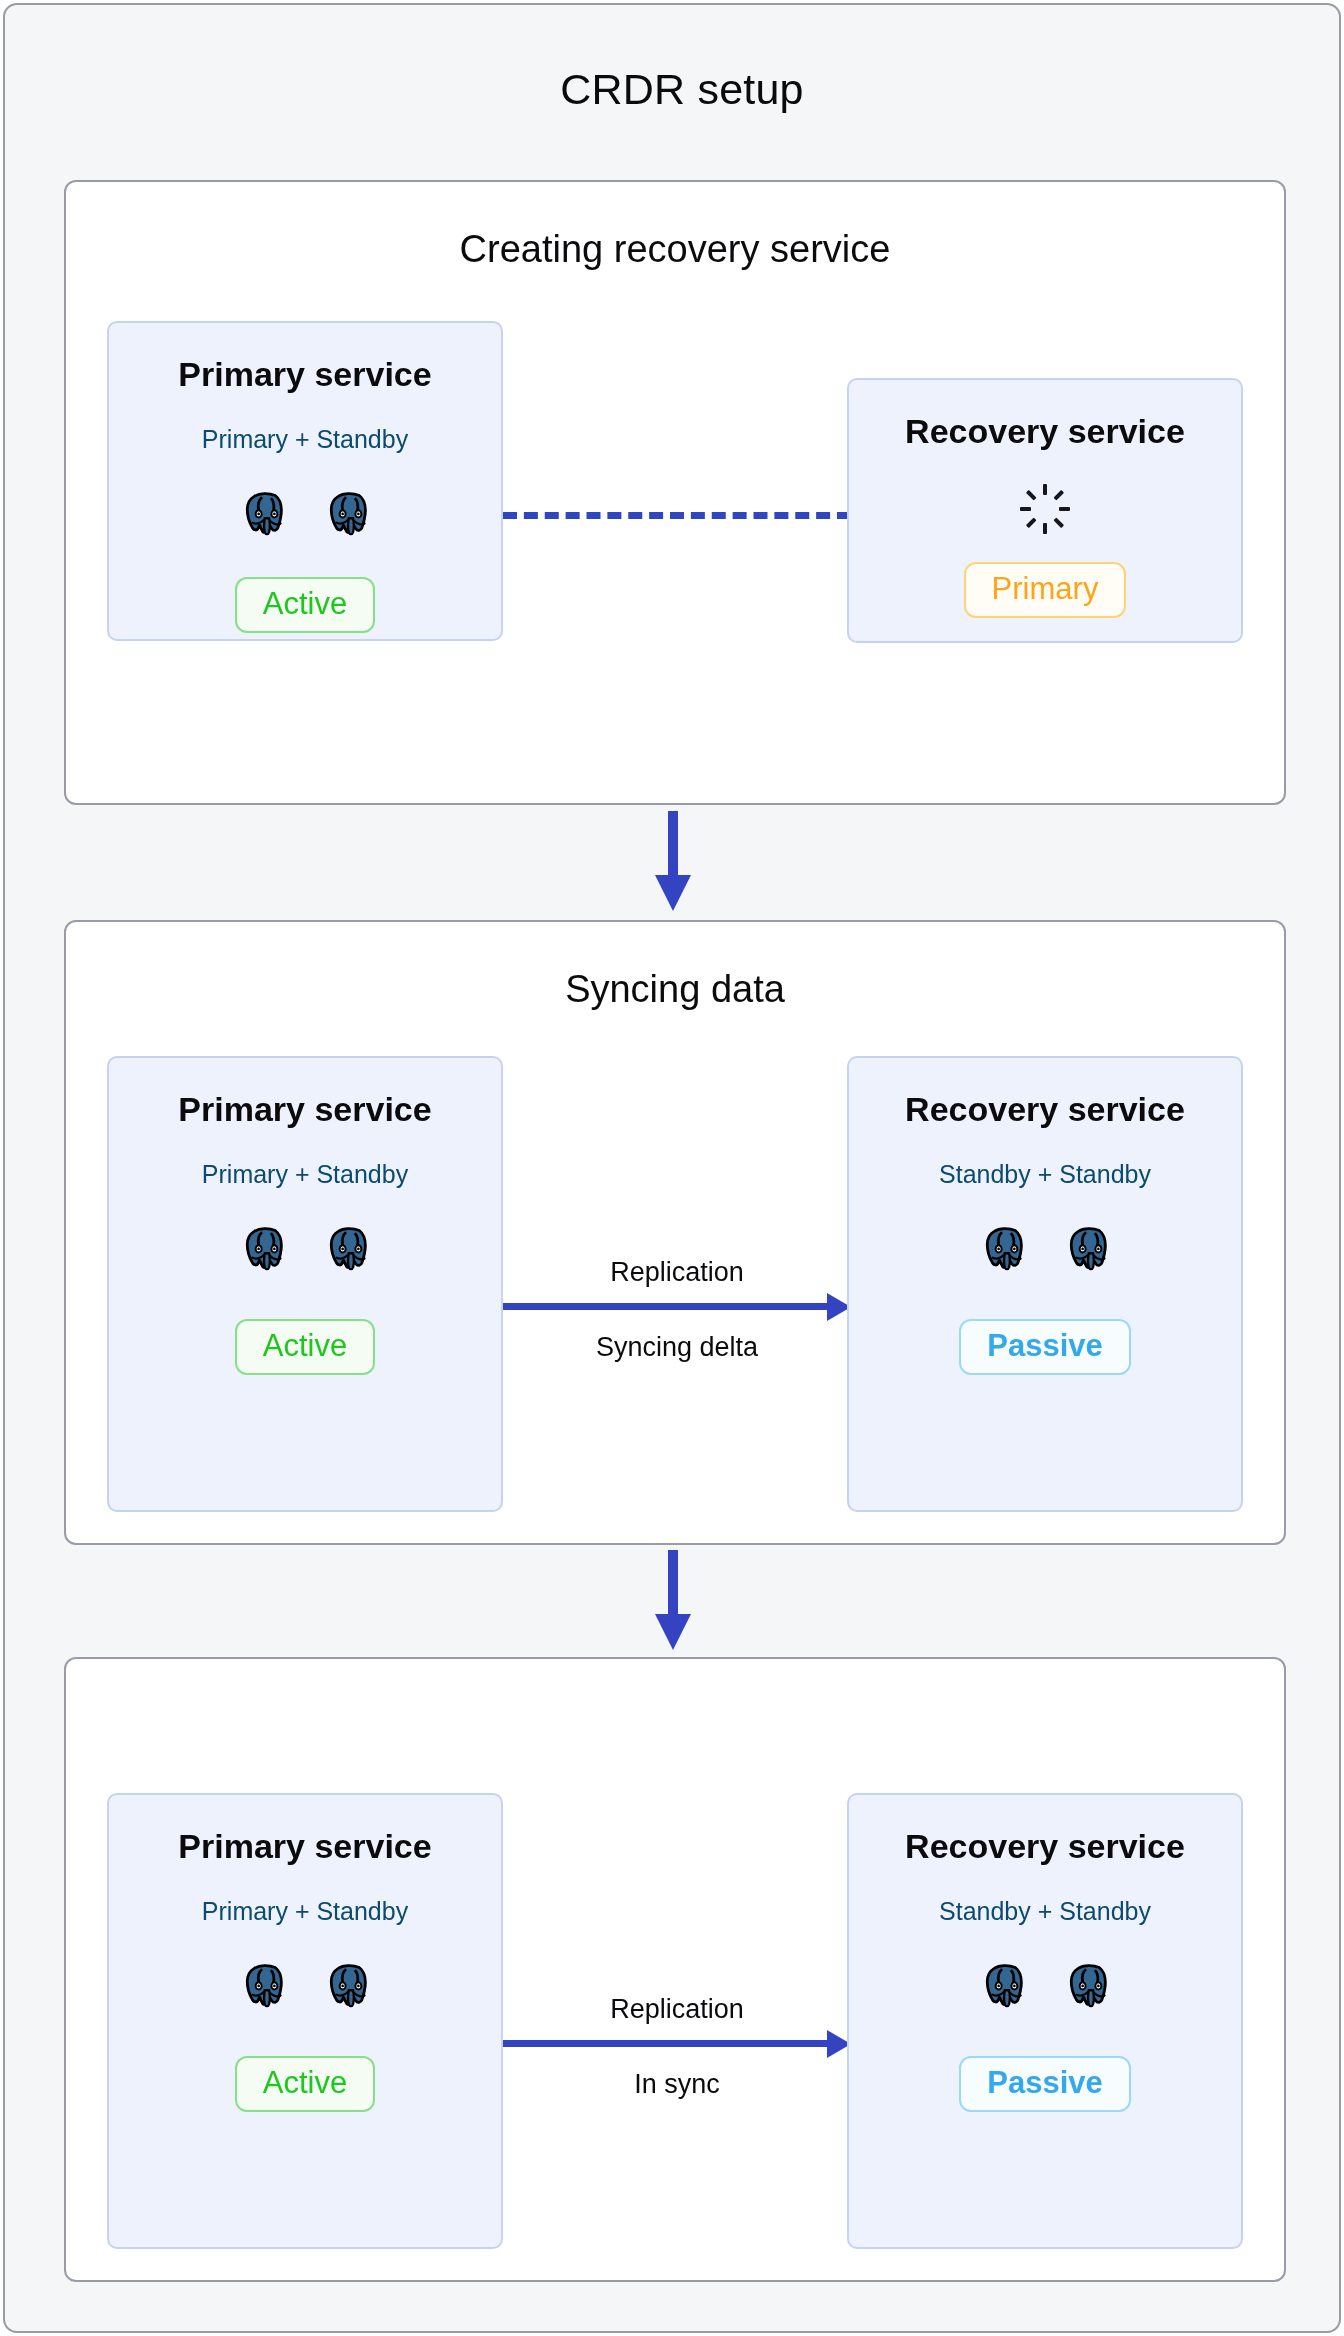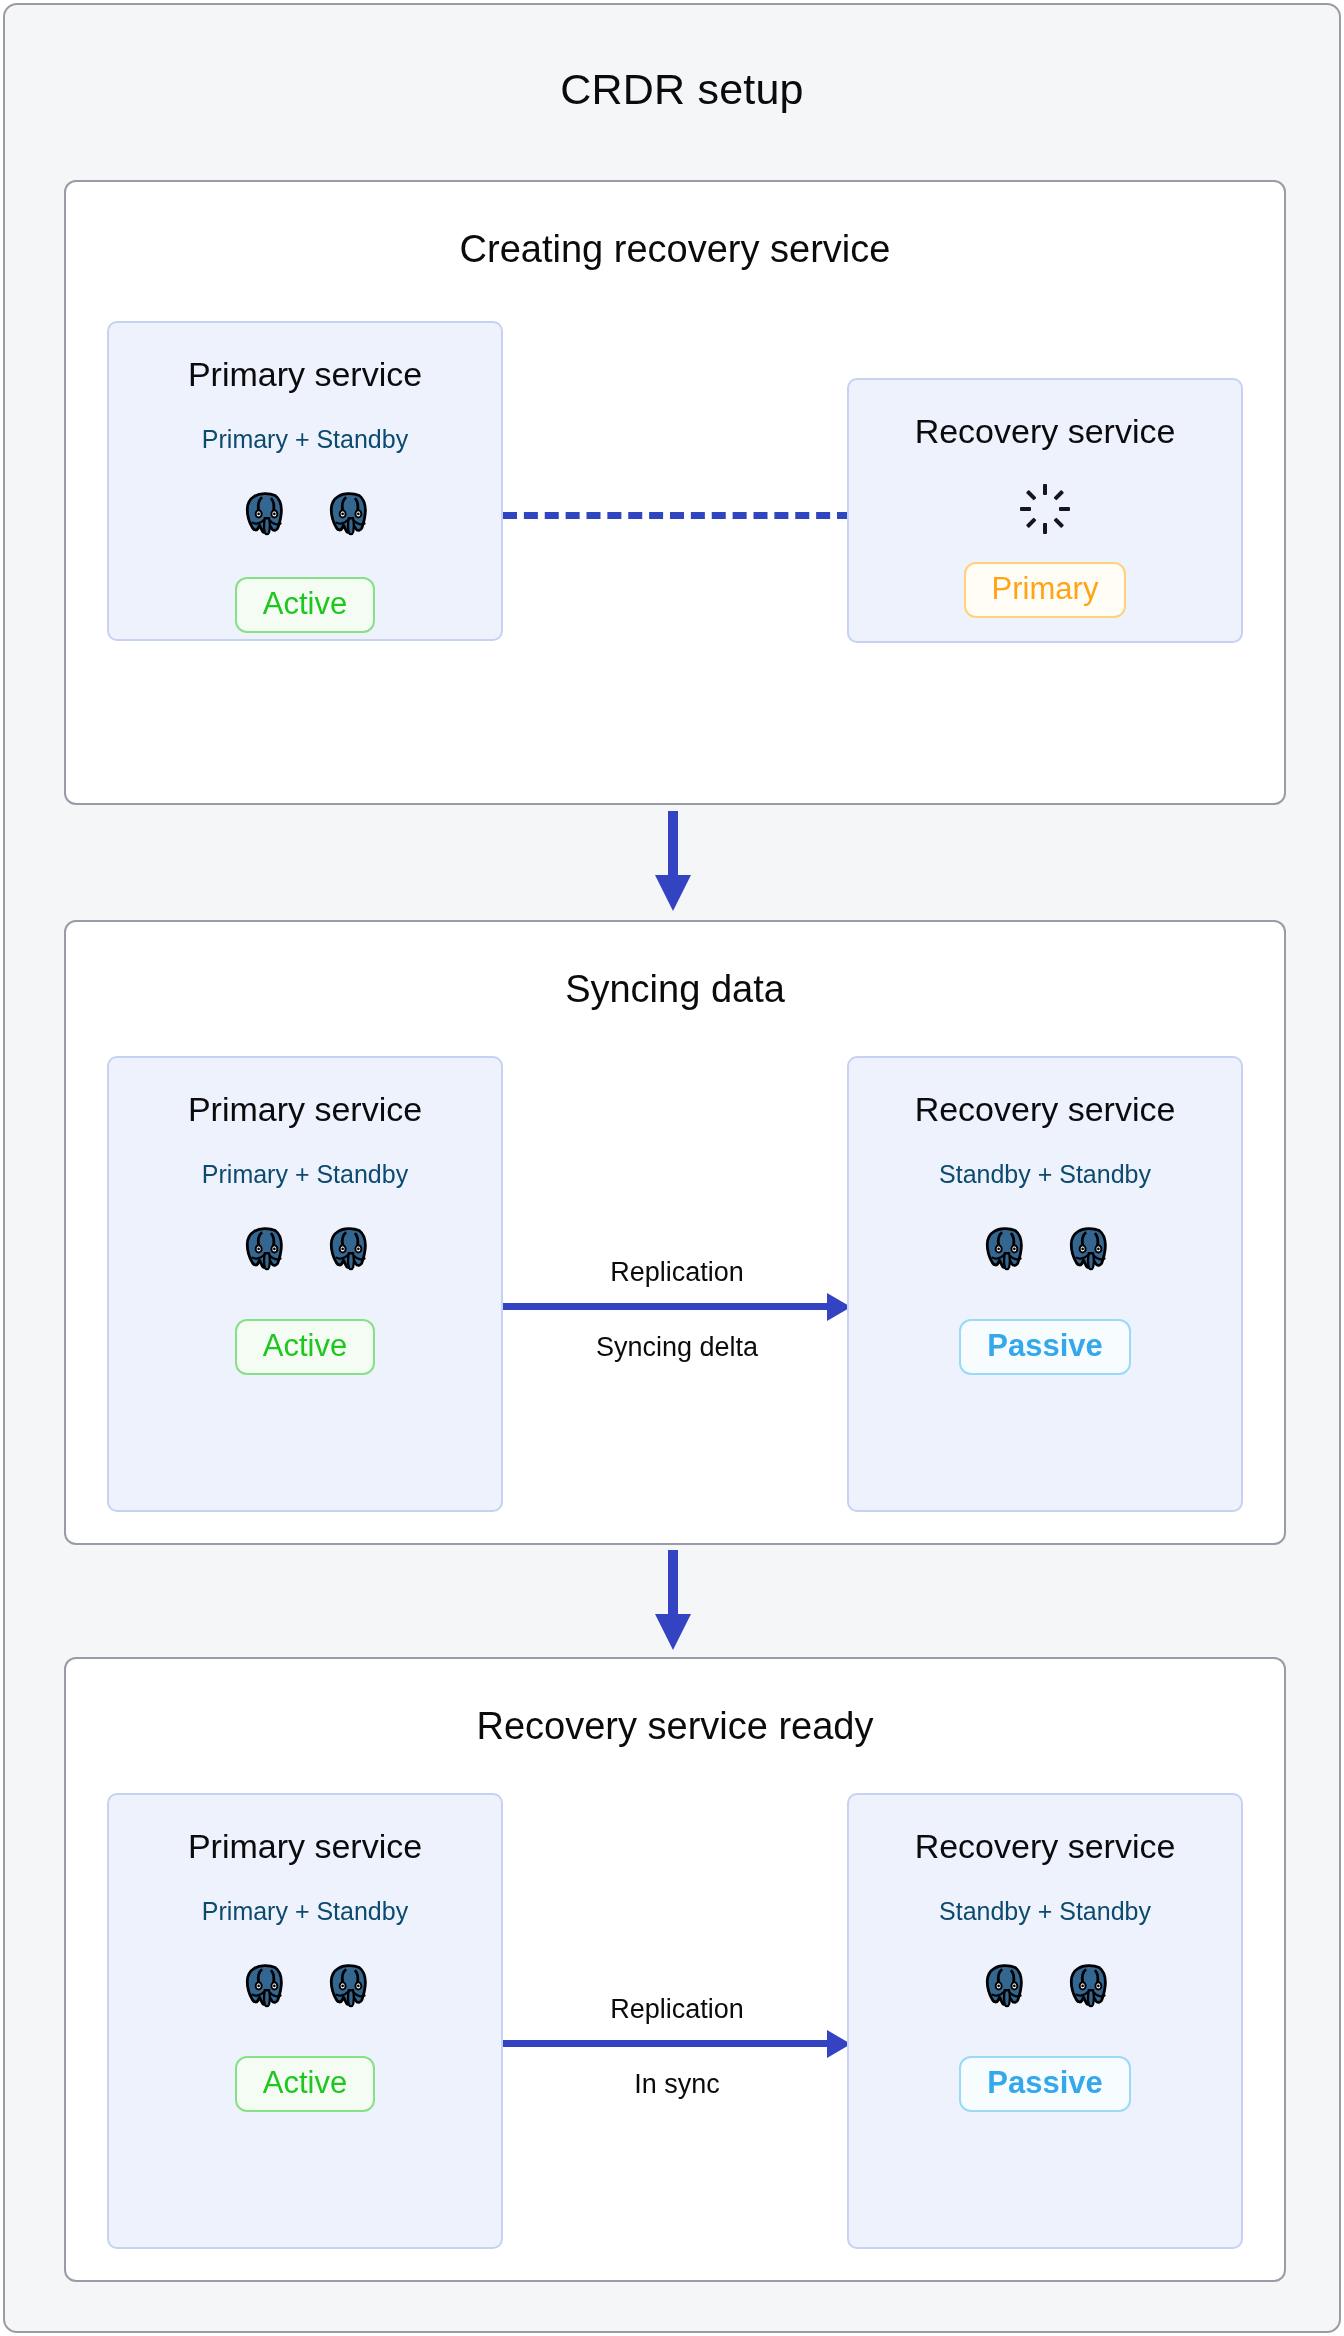--- a/index.html
+++ b/index.html
@@ -87,21 +87,21 @@
     width: 396px;
   }
   
   .stage-1 .svc-primary  { top: 139px; height: 320px; }
   .stage-1 .svc-recovery { top: 196px; height: 265px; }
   
   .stage-2 .svc-card, .stage-3 .svc-card { top: 134px; height: 456px; }
 
   .svc-title {
     font-size: 34px;
-    font-weight: 400;
+    font-weight: 700;
     color: #0b0b0e;
     margin-top: 34px;
     line-height: 1;
   }
   .svc-sub {
     font-size: 25px;
     font-weight: 400;
     color: #0c4a6e;
     margin-top: 36px;
     line-height: 1;
@@ -383,21 +383,20 @@
       <div class="badge badge-passive">Passive</div>
     </div>
   </div>
 
   <div class="arrow-v arrow-v-2">
     <div class="shaft"></div>
     <div class="head"></div>
   </div>
 
   <div class="stage stage-3">
-    <div class="stage-title">Recovery service ready</div>
 
     <div class="svc-card svc-primary">
       <div class="svc-title">Primary service</div>
       <div class="svc-sub">Primary + Standby</div>
       <div class="pg-row">
         <svg class="pg-icon" viewBox="0 0 64 64">
           <g stroke="#000" stroke-width="3.2" fill="#336791" stroke-linejoin="round">
             <path d="M46 12c-7-3-18-3-24 1-5 3-8 8-8 15 0 8 3 16 6 21 2 3 5 3 6 1l2-4 3 6c1 3 5 3 6 0l2-7 3 5c2 3 6 2 7-1 2-6 4-14 4-20 0-8-3-14-7-17z"></path>
             <path d="M31 14c-4 3-5 9-4 15" fill="none"></path>
             <path d="M41 15c3 3 4 9 3 15" fill="none"></path>

